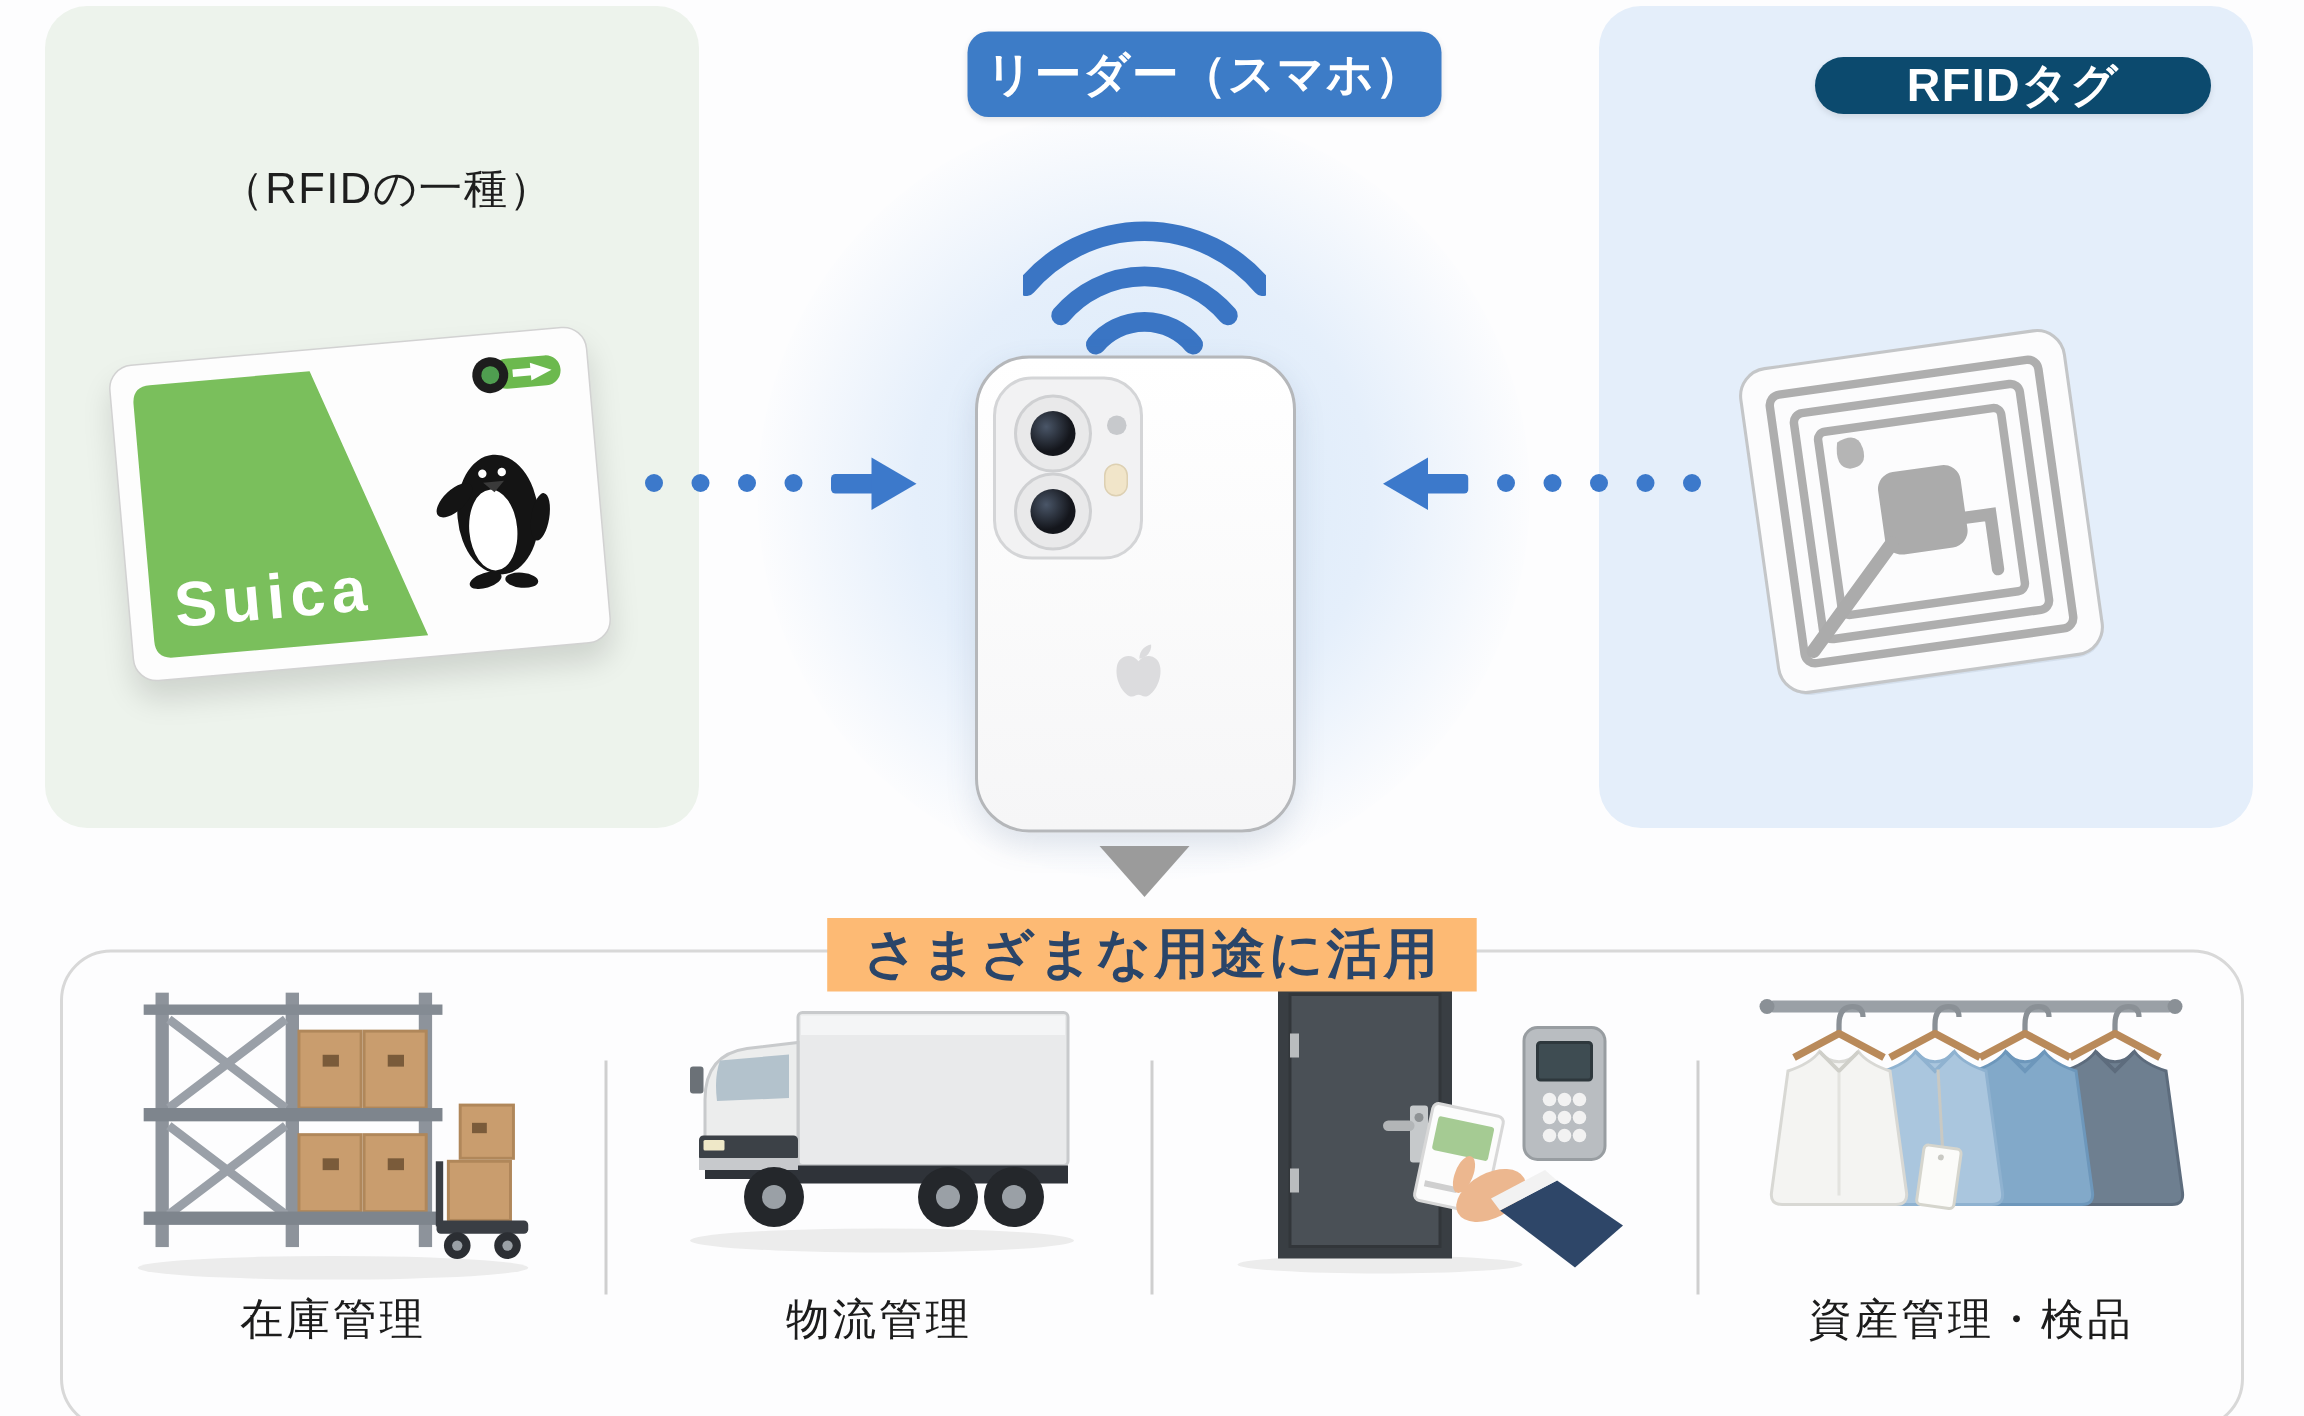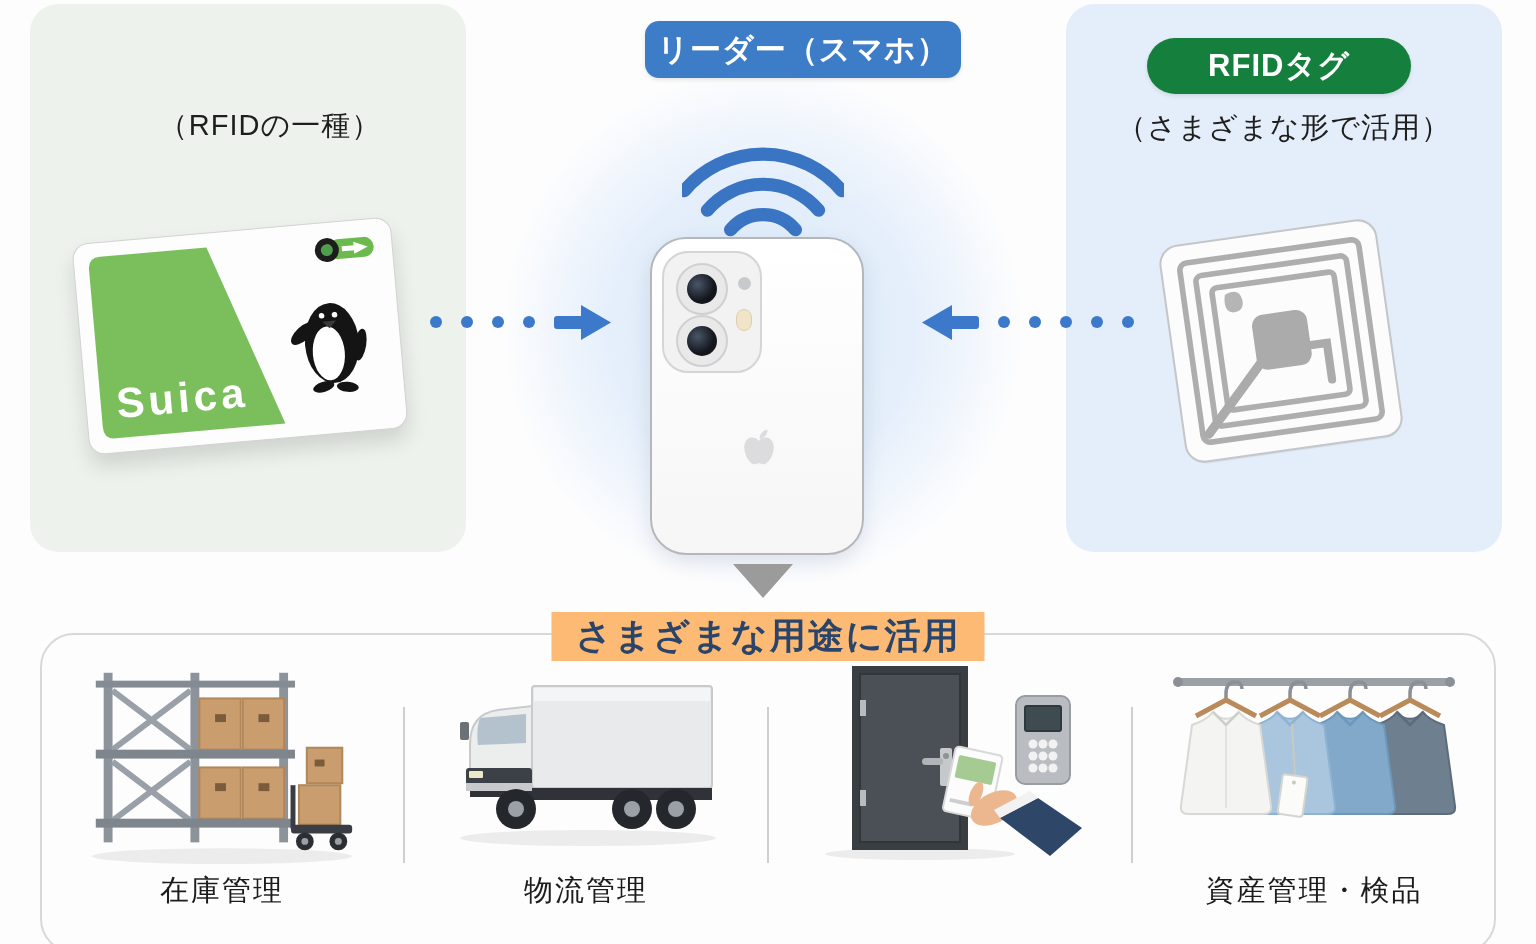--- a/index.html
+++ b/index.html
@@ -13,26 +13,26 @@
   .panel{position:absolute;top:4px;width:436px;height:548px;border-radius:28px;}
   .panel-left{left:30px;background:#edf3ec;}
   .panel-right{left:1066px;background:#e4eefa;}
   .badge{
     position:absolute;display:flex;align-items:center;justify-content:center;
     color:#fff;font-weight:bold;font-size:31px;letter-spacing:1px;
     box-shadow:0 2px 4px rgba(0,0,0,.10);
   }
   .badge-ic{left:115px;top:36px;width:248px;height:56px;border-radius:28px;background:#4f9e50;}
   .badge-reader{left:597px;top:21px;width:316px;height:57px;border-radius:14px;background:#3d7cc7;margin-left:48px;}
-  .badge-rfid{left:1147px;top:38px;width:264px;height:56px;border-radius:28px;background:#15803d;}
+  .badge-rfid{left:1210px;top:38px;width:264px;height:38px;border-radius:28px;background:#0c4a6e;}
   .note{
     position:absolute;width:436px;text-align:center;
     font-size:29px;font-weight:500;color:#1e1e1e;letter-spacing:1px;
   }
-  .note-left{left:46px;top:106px;padding-left:12px;}
+  .note-left{left:34px;top:106px;padding-left:12px;}
   .note-right{left:1066px;top:108px;}
   
   .glow{
     position:absolute;left:505px;top:72px;width:515px;height:515px;border-radius:50%;
     background:radial-gradient(circle,#d9e9f9 0%,#e5effb 42%,rgba(253,253,254,0) 72%);
   }
   .wifi{position:absolute;left:682px;top:138px;width:162px;height:126px;}
   .phone{
     position:absolute;left:650px;top:237px;width:214px;height:318px;
     background:linear-gradient(180deg,#ffffff 0%,#f6f6f7 100%);
@@ -88,21 +88,21 @@
   }
   .uses-heading{
     position:absolute;left:768px;top:612px;transform:translateX(-50%);
     background:#fdba74;padding:0 24px;white-space:nowrap;
     font-size:36px;font-weight:800;color:#2a4569;letter-spacing:2px;z-index:2;
   }
   .uses-grid{
     position:absolute;left:40px;top:635px;width:1456px;height:306px;
     display:grid;grid-template-columns:repeat(4,1fr);z-index:1;
   }
-  .use-cell{position:relative;display:flex;flex-direction:column;align-items:center;justify-content:flex-start;padding-top:22px;}
+  .use-cell{position:relative;display:flex;flex-direction:column;align-items:center;justify-content:flex-start;padding-top:11px;}
   .use-cell + .use-cell::before{
     content:"";position:absolute;left:-1px;top:72px;width:2px;height:156px;background:#cfcfcf;
   }
   .use-illustration{width:300px;height:212px;}
   .use-label{
     margin-top:2px;font-size:29px;font-weight:500;color:#1c1c1c;letter-spacing:2px;text-align:center;
   }
 </style>
 </head>
 <body>
@@ -112,21 +112,20 @@
   <section class="panel panel-left"></section>
 
   <section class="panel panel-right"></section>
 
   <div class="glow"></div>
 
   <div class="badge badge-reader">リーダー（スマホ）</div>
   <div class="badge badge-rfid">RFIDタグ</div>
 
   <div class="note note-left">（RFIDの一種）</div>
-  <div class="note note-right">（さまざまな形で活用）</div>
 
   <svg class="wifi" viewBox="0 0 160 125">
     <g fill="none" stroke="#3a75c4" stroke-width="13" stroke-linecap="round">
       <path d="M1.9 52.4 A102 102 0 0 1 158.1 52.4"></path>
       <path d="M24.8 71.7 A72 72 0 0 1 135.2 71.7"></path>
       <path d="M47.8 91.0 A42 42 0 0 1 112.2 91.0"></path>
     </g>
   </svg>
 
   <div class="phone">

